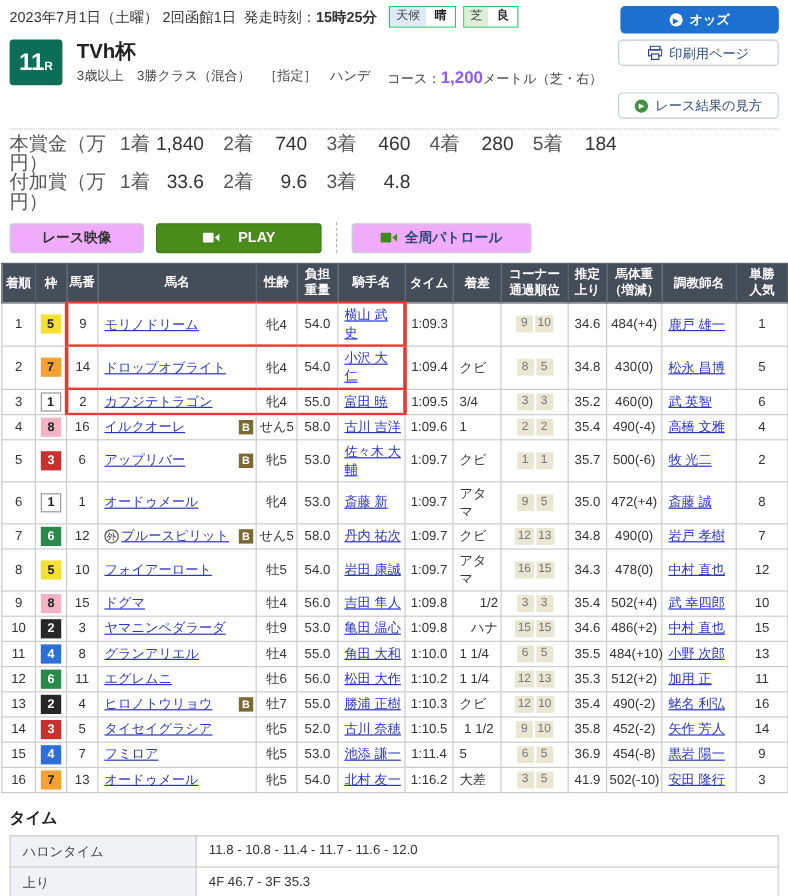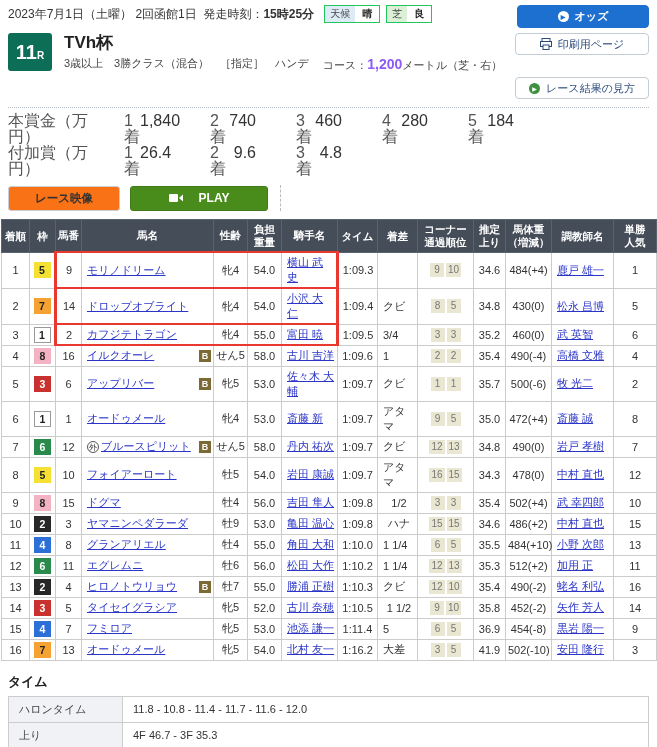--- a/index.html
+++ b/index.html
@@ -34,26 +34,26 @@
   .side-btns { display:flex; flex-direction:column; gap:22px; }
   .btn-outline { display:flex; align-items:center; justify-content:center; gap:6px; width:134px; height:22px; background:#fff;
                  border:1px solid #c3ccd3; border-radius:4px; color:#2a4a7a; font-size:11px; cursor:pointer; }
   .dotted-sep { border:none; border-top:1px dotted #b9bfc6; margin:2px 8px; }
 
   
   .prizes { padding:3px 8px 1px 8px; font-size:16px; color:#555; }
   .prize-row { display:flex; line-height:16px; }
   .prize-label { width:92px; }
   .prize-item { display:inline-flex; width:86px; }
-  .prize-place { width:30px; color:#555;margin-left:24px; }
+  .prize-place { width:30px; color:#555; }
   .prize-amount { flex:1; text-align:right; padding-right:16px; color:#333; }
 
   
   .video-row { display:flex; align-items:center; padding:7px 8px 6px 8px; }
-  .btn-white { display:flex; align-items:center; justify-content:center; gap:6px; height:25px; background:#f97316;
+  .btn-white { display:flex; align-items:center; justify-content:center; gap:6px; height:25px; background:#f0abfc;
                border:1px solid #c9cfd5; border-radius:3px; color:#333; font-size:11.5px; font-weight:bold; cursor:pointer; }
   .btn-video { width:112px; margin-right:10px; }
   .btn-play { display:flex; align-items:center; justify-content:center; gap:16px; width:138px; height:25px; background:#4a8c1c;
               border:1px solid #417a18; border-radius:3px; color:#fff; font-size:12px; font-weight:bold; cursor:pointer; }
   .vdiv { border-left:1px dashed #bbb; height:26px; margin:0 12px; }
   .btn-patrol { width:150px; color:#2a4a7a; }
   .cam { display:inline-block; }
 
   
   .results { width:655px; margin:2px 1px 0 1px; border-collapse:collapse; table-layout:fixed; font-size:11px; }
@@ -78,21 +78,21 @@
   .bbadge { display:inline-block; width:12px; height:12px; line-height:12px; background:#7b6a33; color:#fff; font-size:9px; font-weight:bold; text-align:center; margin-left:2px; }
   .maru { display:inline-block; width:12px; height:12px; line-height:11px; border:1px solid #555; border-radius:50%; font-size:8px; text-align:center; margin-right:2px; color:#333; flex:none; }
   td.hb { border-top:2px solid #e8382f; border-bottom:2px solid #e8382f; }
   td.hb-l { border-left:3px solid #e8382f; }
   td.hb-r { border-right:3px solid #e8382f;margin-left:16px; }
 
   
   .section-h { font-size:13px; font-weight:bold; color:#222; margin:12px 8px 5px 8px; }
   .kv { width:641px; margin:0 8px; border-collapse:collapse; font-size:11px; }
   .kv td { border:1px solid #ccc; padding:5px 10px; text-align:left; height:15px; }
-  .kv .kl { background:#f0f2f5; width:114px; color:#444; }
+  .kv .kl { background:#f0f2f5; width:155px; color:#444; }
   .cmark { background:#27408f; color:#fff; padding:0 3px; font-weight:bold; }
 </style>
 </head>
 <body>
 
 <div class="topbar">
   <div class="dateline">
     <span>2023年7月1日（土曜）</span>&nbsp;
     <span>2回函館1日</span>&nbsp;&nbsp;
     <span>発走時刻：</span><b>15時25分</b>
@@ -164,21 +164,21 @@
           <span class="prize-amount">280</span>
         </span><span class="prize-item">
           <span class="prize-place">5着</span>
           <span class="prize-amount">184</span>
         </span></span>
   </div>
   <div class="prize-row">
     <span class="prize-label">付加賞（万円）</span>
     <span id="prize-add-items"><span class="prize-item">
           <span class="prize-place">1着</span>
-          <span class="prize-amount">26.4</span>
+          <span class="prize-amount">33.6</span>
         </span><span class="prize-item">
           <span class="prize-place">2着</span>
           <span class="prize-amount">9.6</span>
         </span><span class="prize-item">
           <span class="prize-place">3着</span>
           <span class="prize-amount">4.8</span>
         </span></span>
   </div>
 </div>
 
@@ -187,20 +187,27 @@
     <span>レース映像</span>
   </button>
   <button class="btn-play">
     <svg width="14" height="10" viewBox="0 0 14 10">
         <rect x="0" y="1" width="9" height="8" rx="1" fill="#fff"></rect>
         <polygon points="10,5 14,1.5 14,8.5" fill="#fff"></polygon>
       </svg>
     <span>PLAY</span>
   </button>
   <span class="vdiv"></span>
+  <button class="btn-white btn-patrol">
+    <svg width="14" height="10" viewBox="0 0 14 10">
+        <rect x="0" y="1" width="9" height="8" rx="1" fill="#3e8a1d"></rect>
+        <polygon points="10,5 14,1.5 14,8.5" fill="#3e8a1d"></polygon>
+      </svg>
+    <span>全周パトロール</span>
+  </button>
 </div>
 
 <table class="results">
   <colgroup id="results-cols">
       <col style="width: 28px;">
       <col style="width: 26px;">
       <col style="width: 26px;">
       <col style="width: 132px;">
       <col style="width: 34px;">
       <col style="width: 34px;">
@@ -410,41 +417,41 @@
         <td>15</td>
         <td class="name">
           <span class="namewrap">
             <a>ドグマ</a>
           </span>
         </td>
         <td>牡4</td>
         <td>56.0</td>
         <td class="name"><a>吉田 隼人</a></td>
         <td>1:09.8</td>
-        <td style="text-align: center; padding-left: 5px;">1/2</td>
+        <td style="text-align: right; padding-left: 5px;">1/2</td>
         <td><span class="chip">3</span><span class="chip">3</span></td>
         <td>35.4</td>
         <td>502(+4)</td>
         <td class="name"><a>武 幸四郎</a></td>
         <td>10</td>
       </tr>
       <tr>
         <td>10</td>
         <td><span class="waku f2">2</span></td>
         <td>3</td>
         <td class="name">
           <span class="namewrap">
             <a>ヤマニンペダラーダ</a>
           </span>
         </td>
         <td>牡9</td>
         <td>53.0</td>
         <td class="name"><a>亀田 温心</a></td>
         <td>1:09.8</td>
-        <td style="text-align: center; padding-left: 5px;">ハナ</td>
+        <td style="text-align: right; padding-left: 5px;">ハナ</td>
         <td><span class="chip">15</span><span class="chip">15</span></td>
         <td>34.6</td>
         <td>486(+2)</td>
         <td class="name"><a>中村 直也</a></td>
         <td>15</td>
       </tr>
       <tr>
         <td>11</td>
         <td><span class="waku f4">4</span></td>
         <td>8</td>

